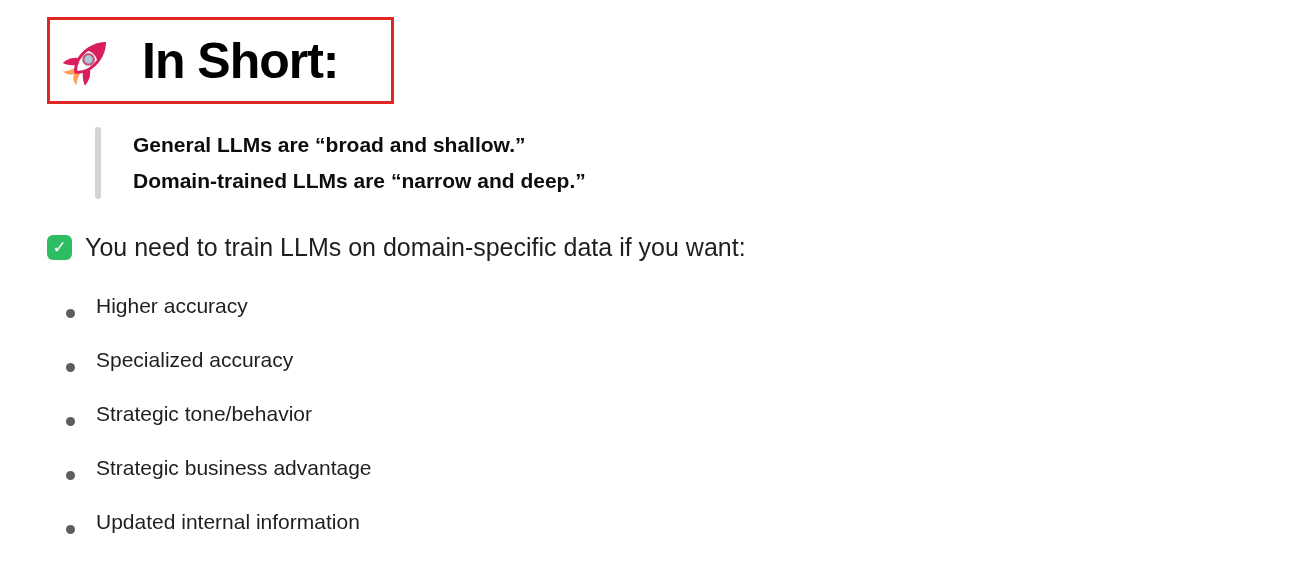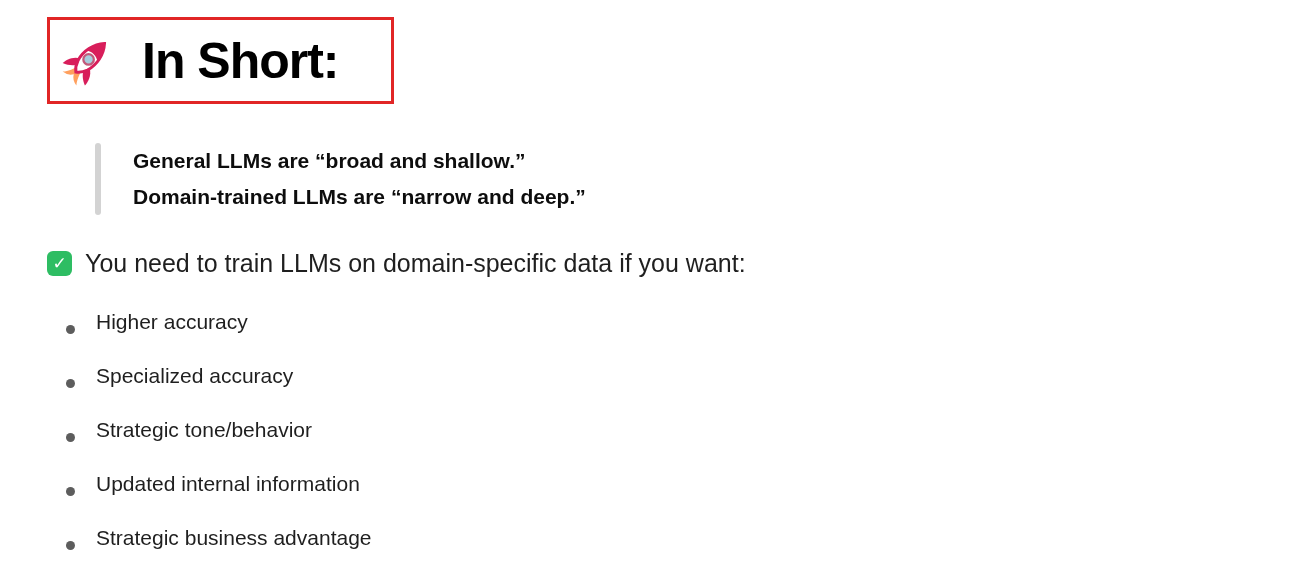--- a/index.html
+++ b/index.html
@@ -34,21 +34,21 @@
   .page-title{
     font-size:50px;
     font-weight:bold;
     color:#000000;
     letter-spacing:-1px;
     white-space:nowrap;
     line-height:1;
   }
   
   .quote{
-    margin-top:39px;
+    margin-top:23px;
     display:flex;
     gap:32px;
     padding-left:48px;
   }
   .quote-bar{
     width:6px;
     border-radius:3px;
     background:var(--quote-bar);
     flex:0 0 6px;
     align-self:stretch;
@@ -164,21 +164,21 @@
     <li class="list-item">
       <span class="bullet-dot"></span>
       <span class="item-label">Specialized accuracy</span>
     </li>
     <li class="list-item">
       <span class="bullet-dot"></span>
       <span class="item-label">Strategic tone/behavior</span>
     </li>
     <li class="list-item">
       <span class="bullet-dot"></span>
-      <span class="item-label">Updated internal information</span>
+      <span class="item-label">Strategic business advantage</span>
     </li>
     <li class="list-item">
       <span class="bullet-dot"></span>
-      <span class="item-label">Strategic business advantage</span>
+      <span class="item-label">Updated internal information</span>
     </li>
   </ul>
 
 </div>
 
 </body></html>

